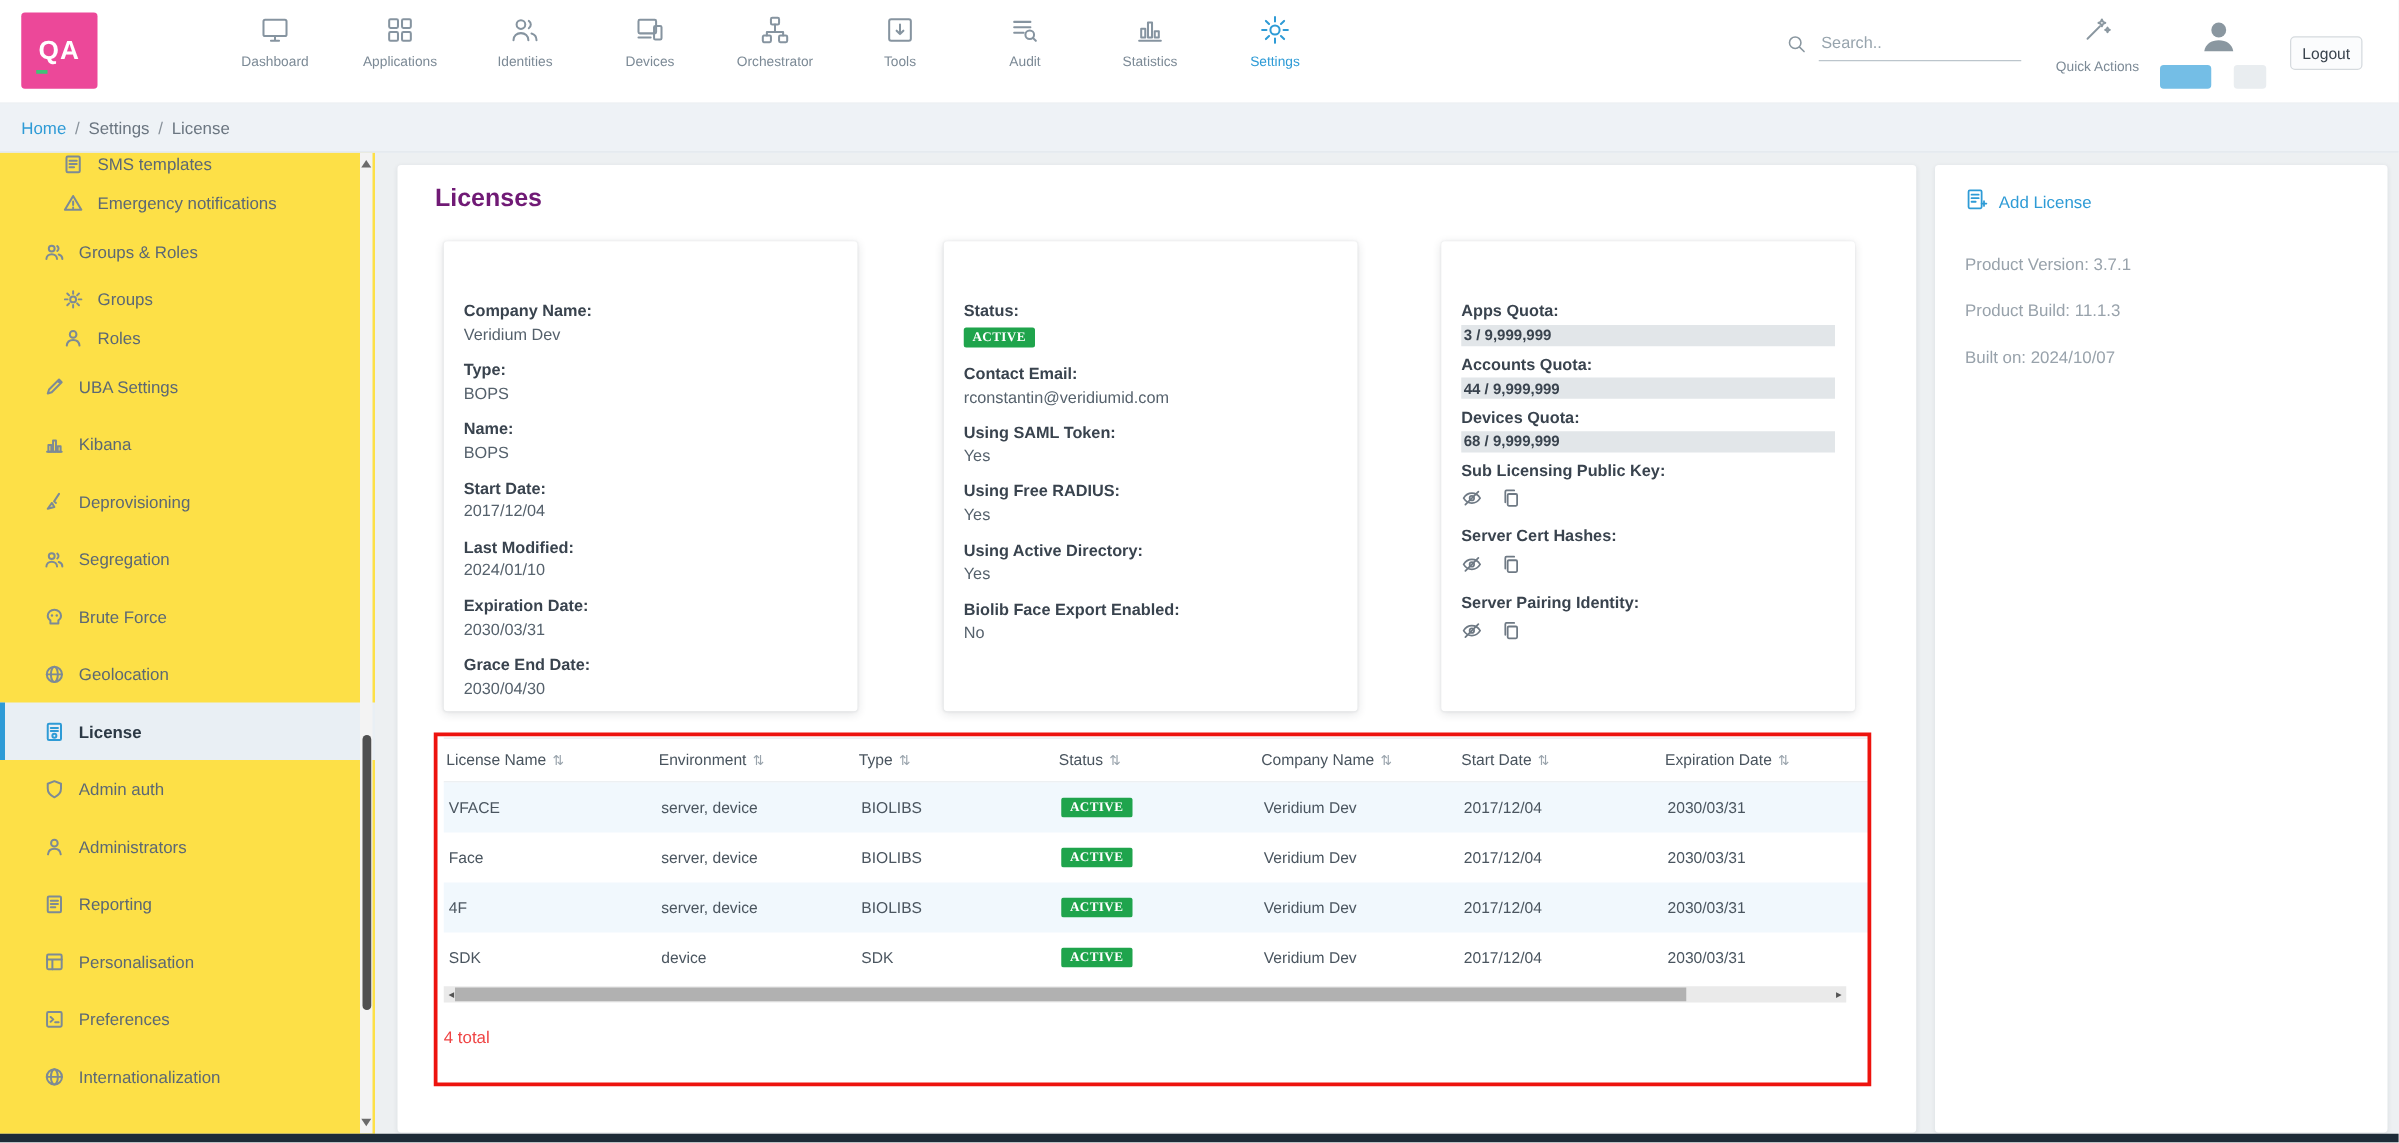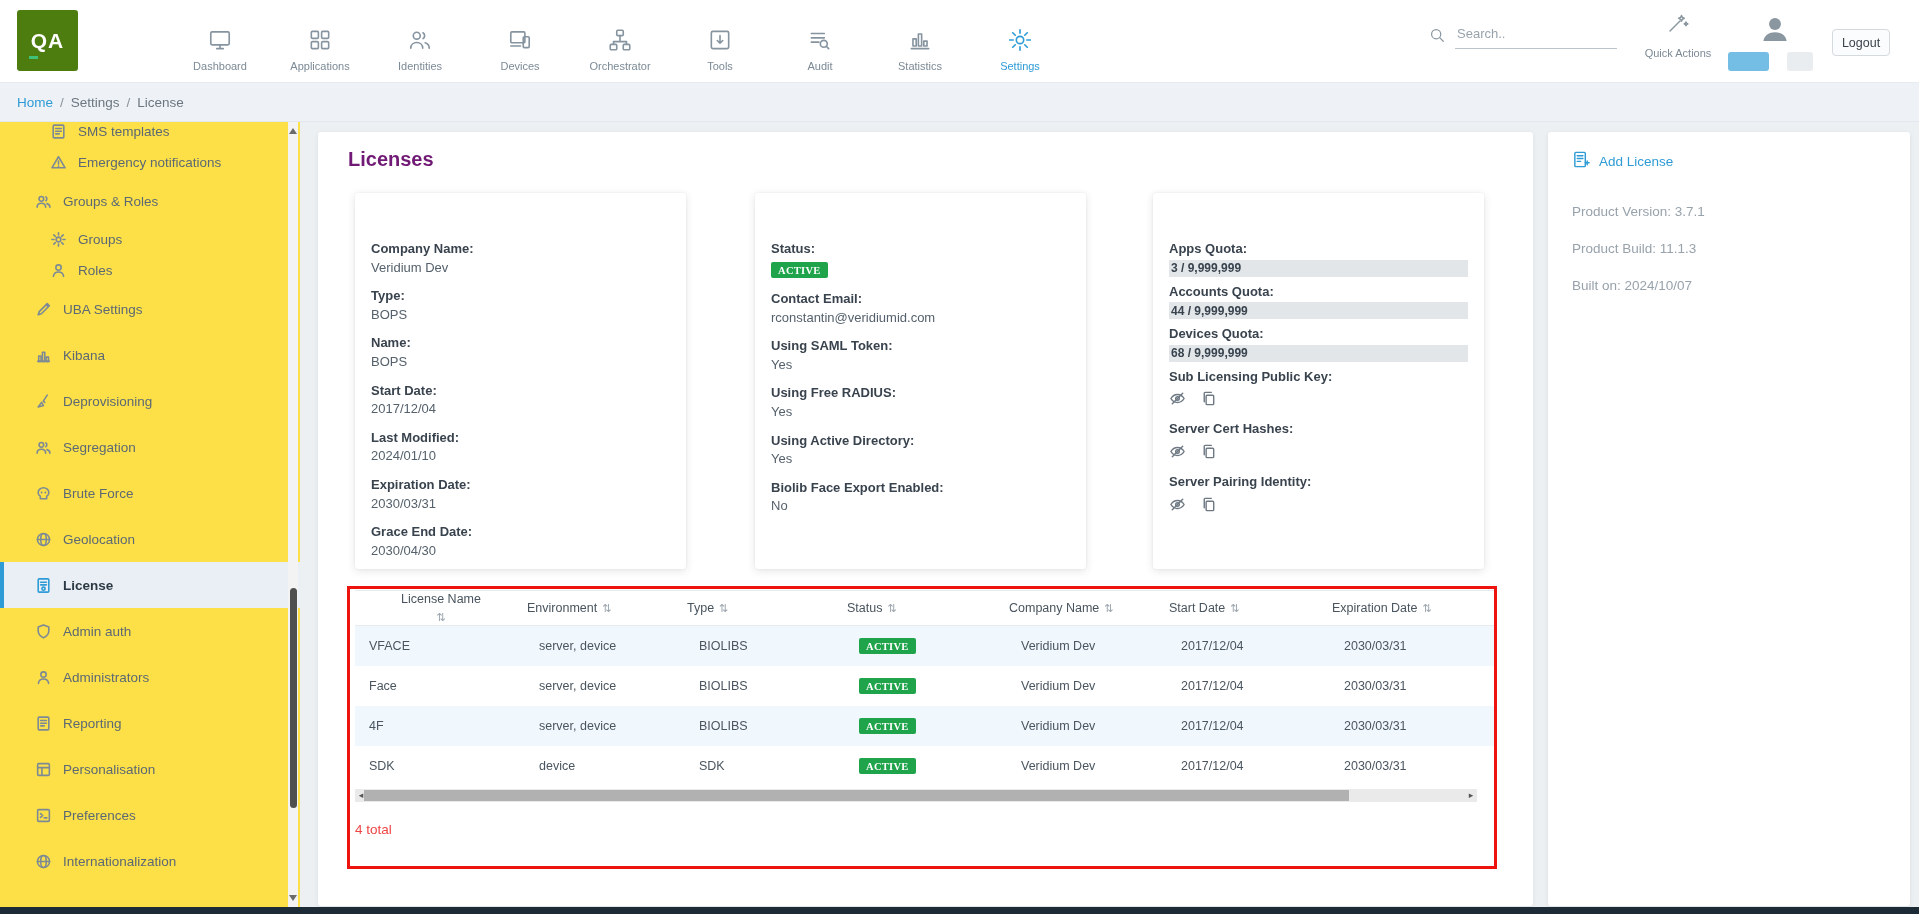--- a/index.html
+++ b/index.html
@@ -1,25 +1,25 @@
 <!DOCTYPE html>
 <html style="--accent: #2e9bd6; --green: #1fa44c; --annotation: #ed130e;"><head>
 <meta charset="utf-8">
 <style>
   *{margin:0;padding:0;box-sizing:border-box;}
   html,body{width:1919px;height:914px;overflow:hidden;position:relative;
     font-family:"Liberation Sans",sans-serif;background:#edf0f2;}
 
   
   .topbar{position:absolute;left:0;top:0;width:1919px;height:83px;background:#fff;border-bottom:1px solid #e7ecf0;z-index:2;}
-  .logo{position:absolute;left:17px;top:10px;width:61px;height:61px;background:#4d7c0f;border-radius:3px;
+  .logo{position:absolute;left:17px;top:10px;width:61px;height:61px;background:#ec4899;border-radius:3px;
     display:flex;align-items:center;justify-content:center;cursor:pointer;}
   .logo .logo-txt{color:#fff;font-size:21px;font-weight:700;letter-spacing:1px;}
   .logo .logo-accent{position:absolute;left:12px;bottom:12px;width:9px;height:3px;background:#3fc277;}
-  .topnav{position:absolute;left:170px;top:20px;display:flex;}
+  .topnav{position:absolute;left:170px;top:4px;display:flex;}
   .nav-item{width:100px;height:66px;display:flex;flex-direction:column;align-items:center;padding-top:7px;cursor:pointer;color:#8694a0;}
   .nav-item svg{width:26px;height:26px;}
   .nav-item .nlabel{font-size:11px;color:#7c8a96;margin-top:7px;}
   .nav-item.active{color:var(--accent);}
   .nav-item.active .nlabel{color:var(--accent);}
   .search-ic{position:absolute;left:1427px;top:25px;width:20px;height:20px;color:#8a97a0;}
   .search-ic svg{width:20px;height:20px;}
   .search-input{position:absolute;left:1455px;top:22px;width:162px;border:none;outline:none;
     border-bottom:1px solid #bcc5cc;background:transparent;font-size:13px;color:#46525c;padding:4px 2px 7px 2px;
     font-family:"Liberation Sans",sans-serif;}
@@ -74,21 +74,21 @@
   .icbtn{cursor:pointer;display:inline-flex;}
   .icbtn svg{width:17px;height:17px;}
 
   
   .lic-table{position:absolute;left:37px;top:458px;width:1140px;}
   .t-head{display:flex;height:36px;align-items:center;border-top:1px solid #e7ebee;border-bottom:1px solid #e7ebee;}
   .th{font-size:12.5px;color:#49545e;padding-left:2px;display:flex;align-items:center;gap:5px;cursor:pointer;flex:none;}
   .sort{color:#9aa4ad;font-size:11px;}
   .tr{display:flex;height:40px;align-items:center;cursor:pointer;}
   .tr:nth-child(odd){background:#f1f8fd;}
-  .td{font-size:12.5px;color:#4a555f;padding-left:14px;flex:none;overflow:hidden;white-space:nowrap;}
+  .td{font-size:12.5px;color:#4a555f;padding-left:4px;flex:none;overflow:hidden;white-space:nowrap;}
   .h-scroll{position:relative;margin-top:3px;height:13px;width:1122px;background:#eaeaea;cursor:pointer;}
   .h-arrow{position:absolute;top:0;width:12px;height:13px;color:#555;font-size:9px;line-height:13px;text-align:center;}
   .h-arrow.left{left:0;}.h-arrow.right{right:0;}
   .h-thumb{position:absolute;left:9px;top:1px;width:985px;height:11px;background:#b1b1b1;}
   .total{margin-top:20px;font-size:13.5px;color:#ef4444;}
 
   
   .red-box{position:absolute;left:347px;top:586px;width:1150px;height:283px;border:3px solid var(--annotation);
     z-index:6;pointer-events:none;}
 
@@ -491,21 +491,21 @@
                 <path d="M4.5 12.5v-9a1 1 0 0 1 1-1h6.5"></path>
               </svg>
             </span>
           </div>
         </div>
       </div>
   </div>
 
   <div class="lic-table">
     <div class="t-head">
-        <div class="th" style="width: 170px; flex-direction: column;">
+        <div class="th" style="width: 170px;">
           <span>License Name</span>
           <span class="sort">⇅</span>
         </div>
         <div class="th" style="width: 160px;">
           <span>Environment</span>
           <span class="sort">⇅</span>
         </div>
         <div class="th" style="width: 160px;">
           <span>Type</span>
           <span class="sort">⇅</span>

